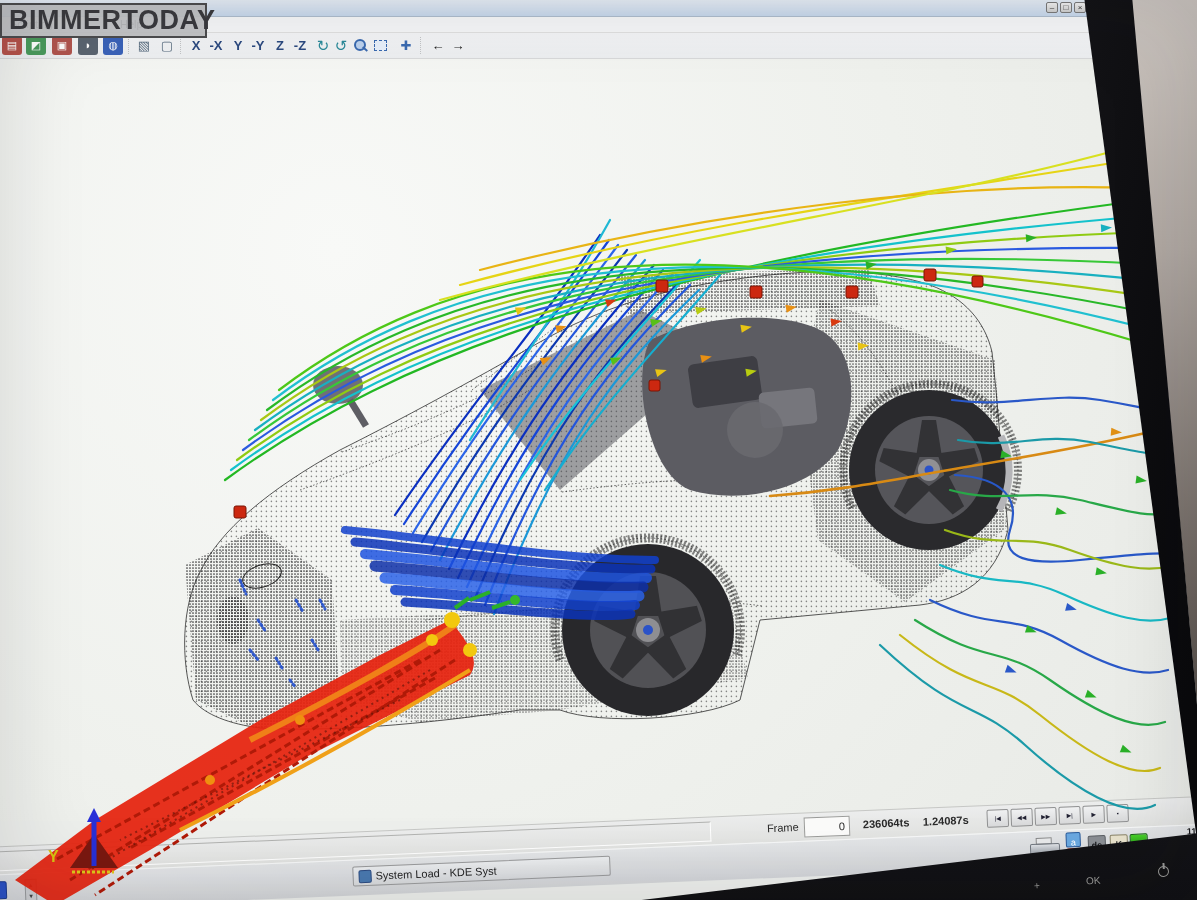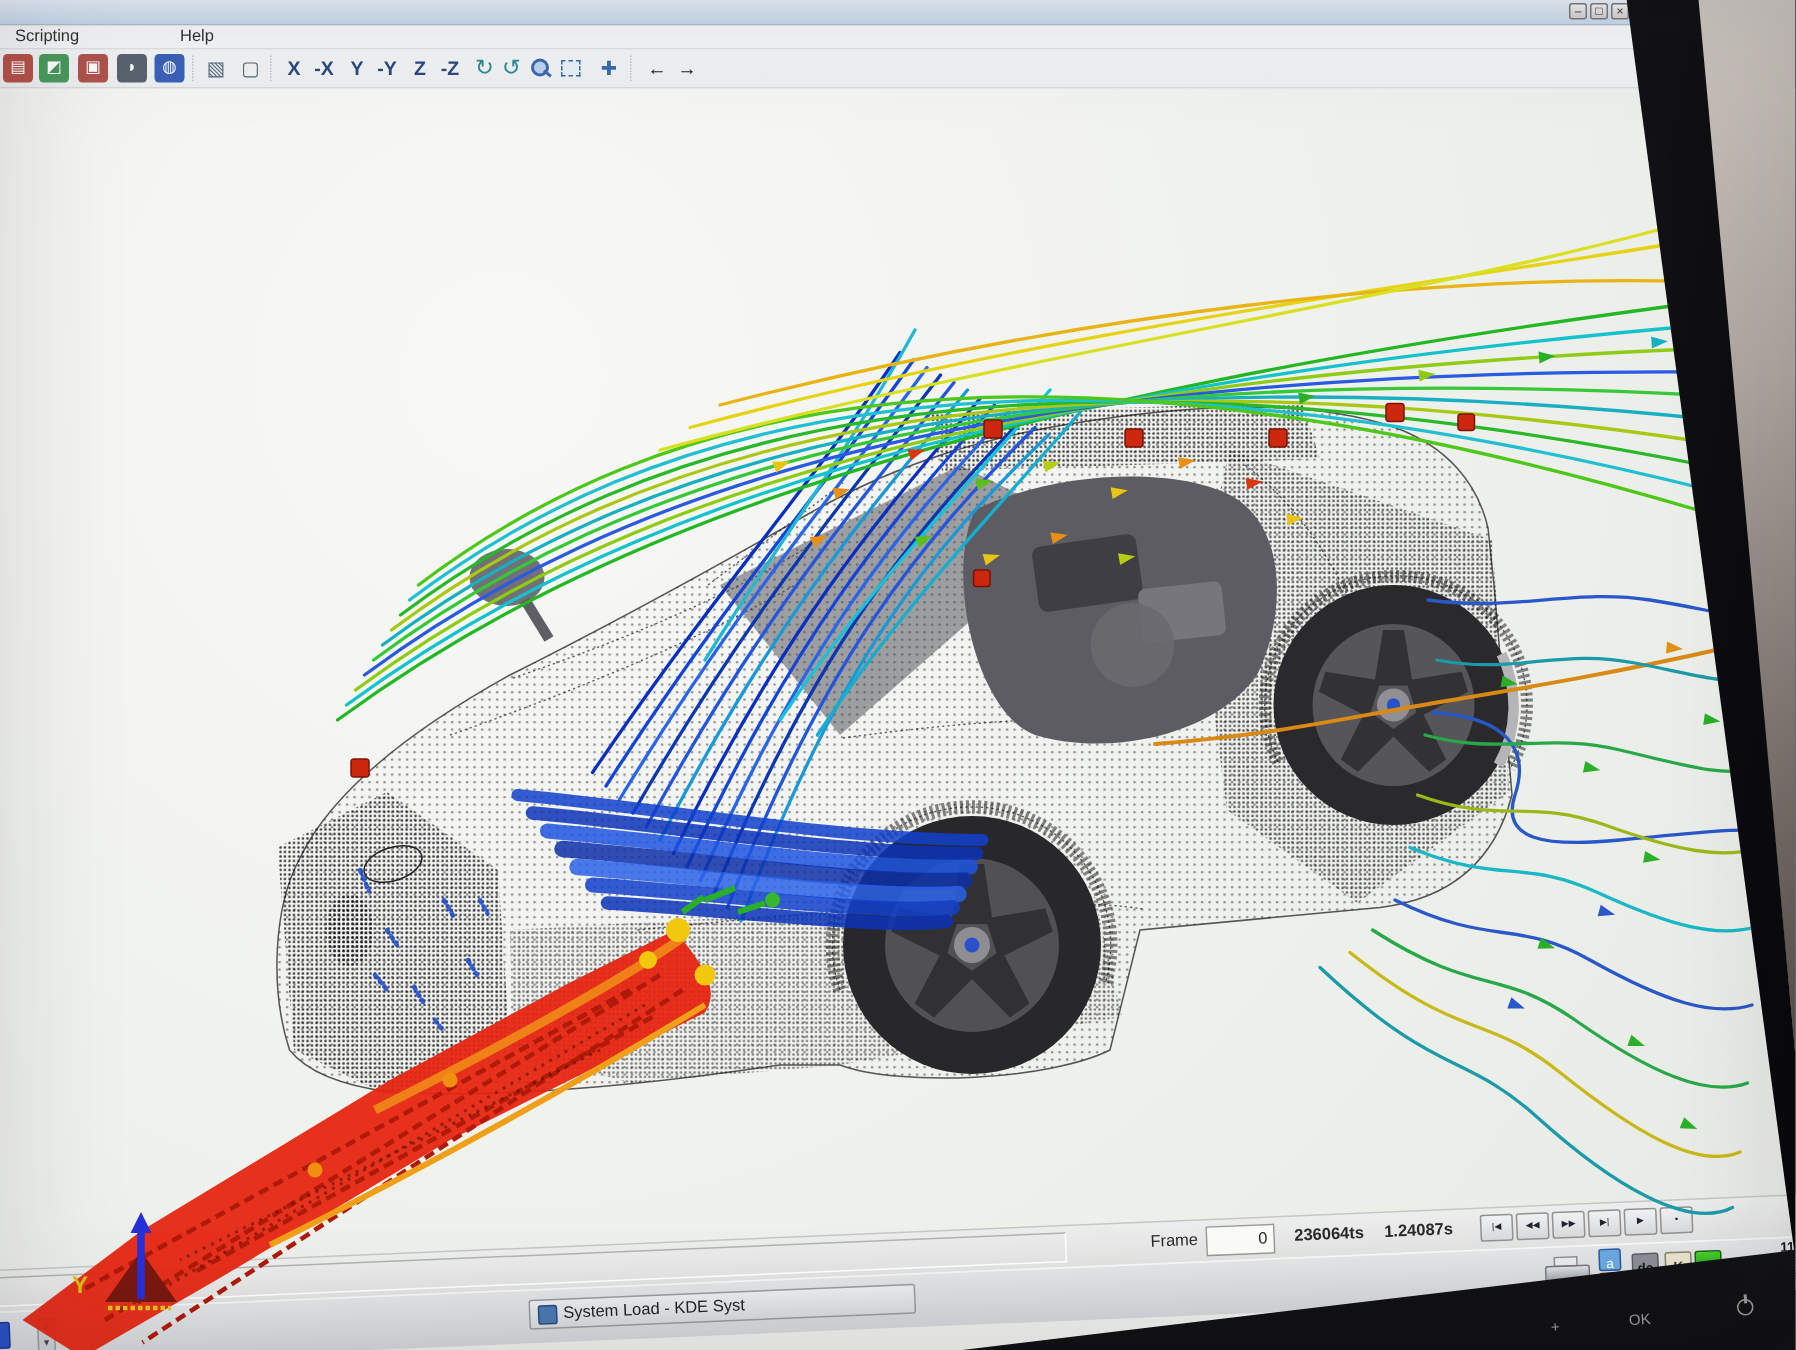--- a/index.html
+++ b/index.html
@@ -384,14 +384,15 @@
     </div>
   </div>
 
   <div class="bg-blur"></div>
   <div class="bezel-right"></div>
   <div class="bezel-bottom"></div>
   <span class="monbtn" style="left:1034px;top:880px">+</span>
   <span class="monbtn" style="left:1086px;top:875px">OK</span>
   <span class="monbtn mon-power" style="left:1158px;top:866px"></span>
 
+  <div class="watermark">BIMMERTODAY</div>
   <div class="vignette"></div>
 </div>
 
 </body></html>

